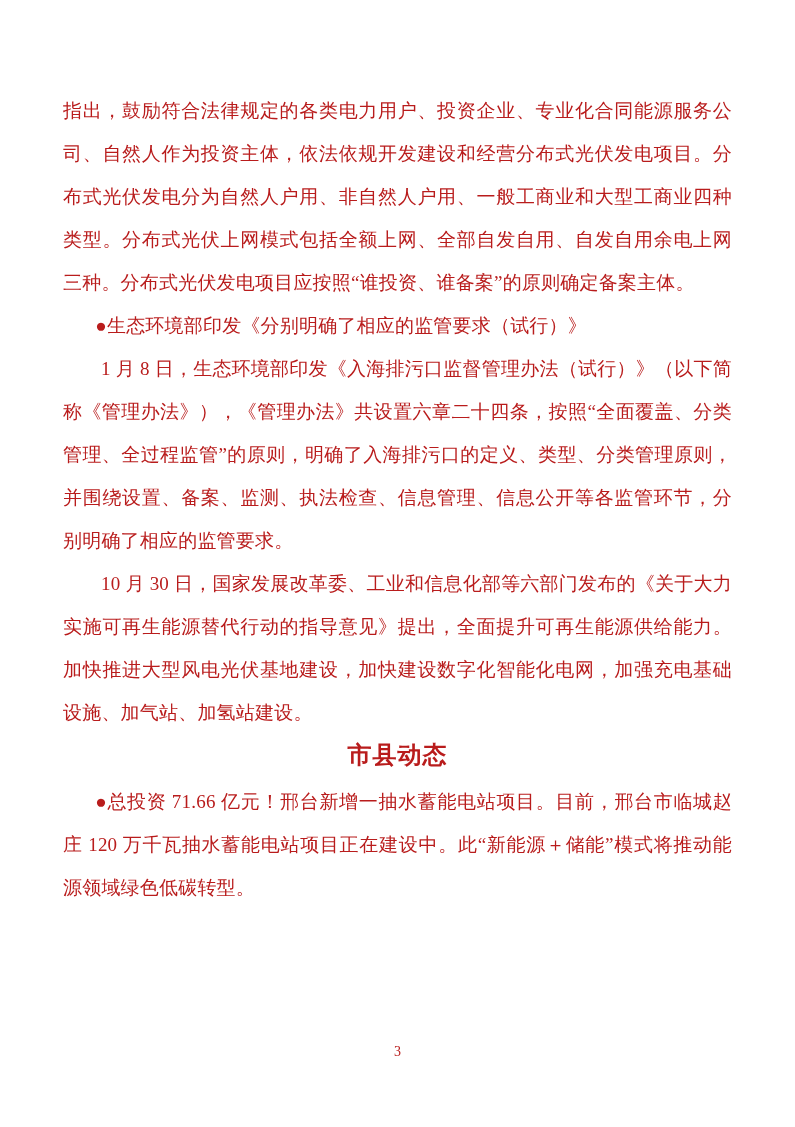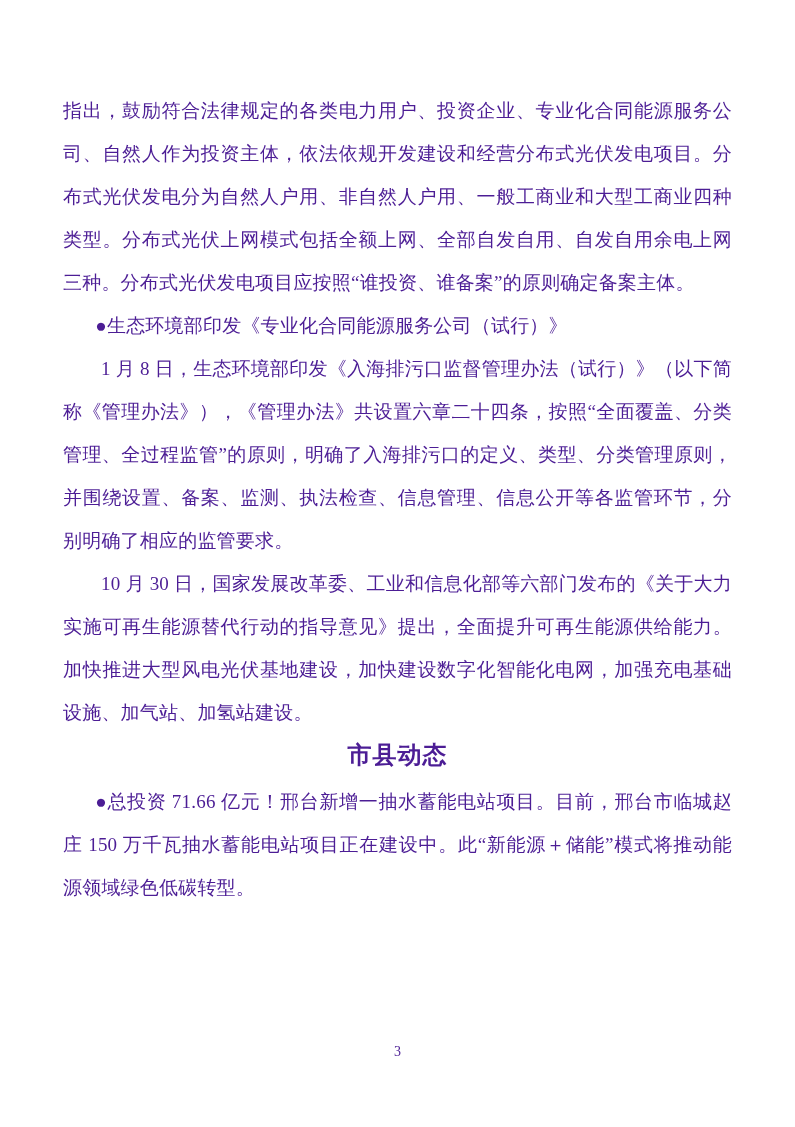--- a/index.html
+++ b/index.html
@@ -7,21 +7,21 @@
     padding: 0;
     background: #ffffff;
   }
   .page {
     position: relative;
     width: 795px;
     height: 1127px;
     background: #ffffff;
     overflow: hidden;
     font-family: "Liberation Serif", "DejaVu Serif", serif;
-    color: #4c1d95;
+    color: #b91c1c;
   }
   .content {
     position: absolute;
     left: 63px;
     top: 89px;
     width: 669px;
   }
   .para {
     margin: 0;
     font-size: 19px;
@@ -56,28 +56,28 @@
   }
 </style>
 </head>
 <body>
 
 <div class="page">
   <div class="content">
 
     <p class="para no-indent">指出，鼓励符合法律规定的各类电力用户、投资企业、专业化合同能源服务公司、自然人作为投资主体，依法依规开发建设和经营分布式光伏发电项目。分布式光伏发电分为自然人户用、非自然人户用、一般工商业和大型工商业四种类型。分布式光伏上网模式包括全额上网、全部自发自用、自发自用余电上网三种。分布式光伏发电项目应按照“谁投资、谁备案”的原则确定备案主体。</p>
 
-    <p class="para bullet">●生态环境部印发《专业化合同能源服务公司（试行）》</p>
+    <p class="para bullet">●生态环境部印发《分别明确了相应的监管要求（试行）》</p>
 
     <p class="para">1 月 8 日，生态环境部印发《入海排污口监督管理办法（试行）》（以下简称《管理办法》），《管理办法》共设置六章二十四条，按照“全面覆盖、分类管理、全过程监管”的原则，明确了入海排污口的定义、类型、分类管理原则，并围绕设置、备案、监测、执法检查、信息管理、信息公开等各监管环节，分别明确了相应的监管要求。</p>
 
 
 
     <p class="para">10 月 30 日，国家发展改革委、工业和信息化部等六部门发布的《关于大力实施可再生能源替代行动的指导意见》提出，全面提升可再生能源供给能力。加快推进大型风电光伏基地建设，加快建设数字化智能化电网，加强充电基础设施、加气站、加氢站建设。</p>
 
     <h2 class="section-heading">市县动态</h2>
 
-    <p class="para bullet">●总投资 71.66 亿元！邢台新增一抽水蓄能电站项目。目前，邢台市临城赵庄 150 万千瓦抽水蓄能电站项目正在建设中。此“新能源＋储能”模式将推动能源领域绿色低碳转型。</p>
+    <p class="para bullet">●总投资 71.66 亿元！邢台新增一抽水蓄能电站项目。目前，邢台市临城赵庄 120 万千瓦抽水蓄能电站项目正在建设中。此“新能源＋储能”模式将推动能源领域绿色低碳转型。</p>
 
   </div>
 
   <div class="page-number">3</div>
 </div>
 
 </body></html>

